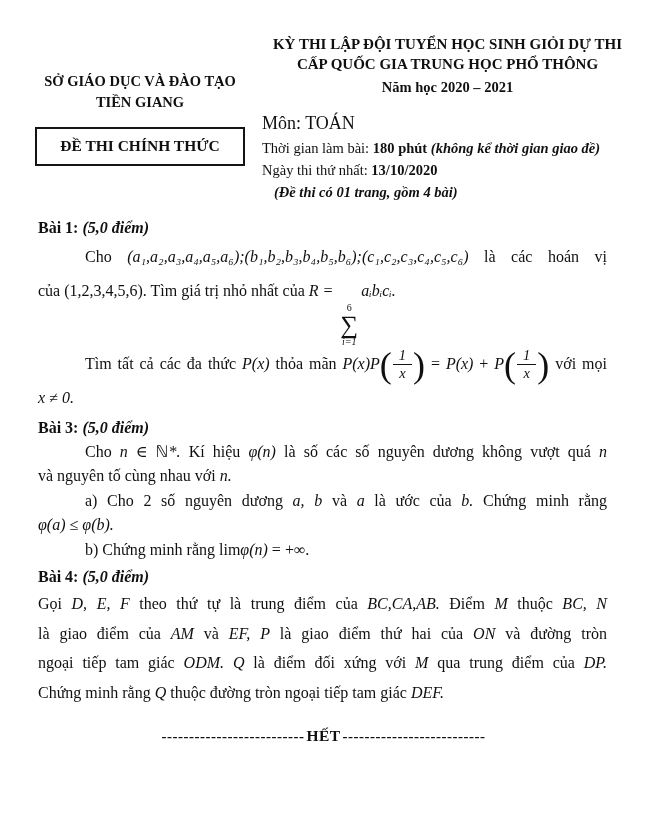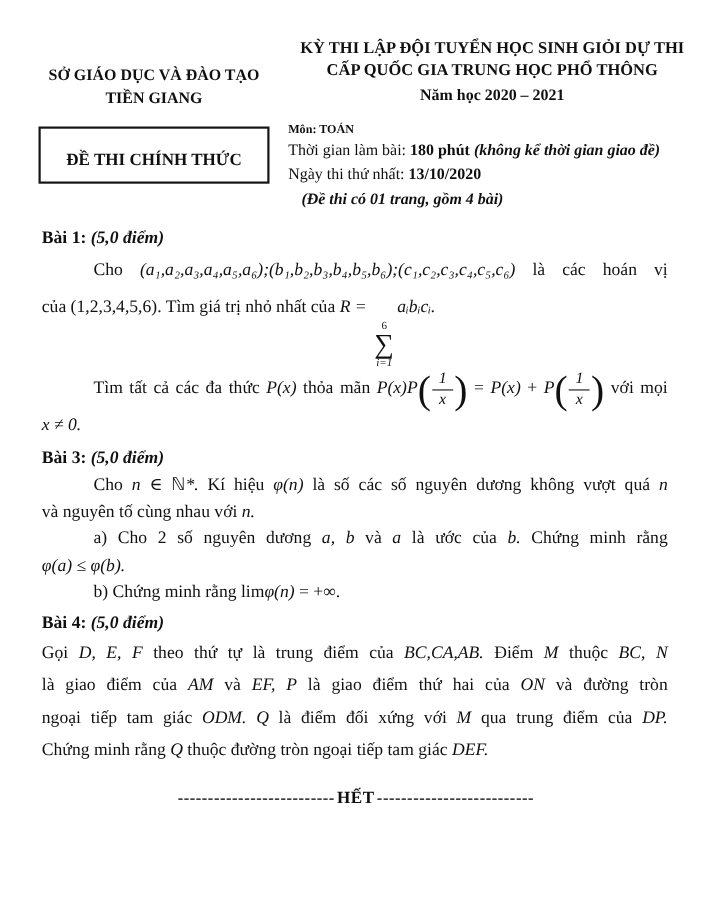--- a/index.html
+++ b/index.html
@@ -5,26 +5,26 @@
   html,body{margin:0;padding:0;background:#ffffff;}
   .page{
     width:647px;height:837px;background:#ffffff;position:relative;overflow:hidden;
     font-family:"Liberation Serif","DejaVu Serif","DejaVu Sans",serif;color:#101010;
   }
   
   .header{display:flex;align-items:center;padding:34px 14px 0 24px;}
   .h-left{width:232px;flex-shrink:0;text-align:center;}
   .dept{font-weight:700;font-size:14.5px;line-height:1.45;}
   .stampbox{border:2px solid #141414;font-weight:700;font-size:15.5px;line-height:1.2;
-    padding:20px 4px 9px;margin:14px auto 0;width:198px;text-align:center;}
+    padding:8px 4px 9px;margin:14px auto 0;width:198px;text-align:center;}
   .h-right{flex:1;text-align:center;padding-left:6px;}
   .r-line{font-weight:700;font-size:15px;line-height:1.35;}
   .r-year{font-weight:700;font-size:14.5px;margin-top:4px;}
   .info{text-align:left;margin-top:14px;font-size:14.5px;line-height:1.52;}
-  .subject{font-weight:700;font-size:11px;}
+  .subject{font-weight:400;font-size:18px;}
   .note-line{padding-left:12px;}
   .s-b{font-weight:700;}
   .s-i{font-style:italic;}
   .s-bi{font-weight:700;font-style:italic;}
   
   .bodytext{padding:10px 40px 0 38px;font-size:16px;}
   .phead{font-size:16px;padding:6px 0 3px;}
   .line{text-align:left;}
   .indent{text-indent:47px;}
   .jlast{text-align:justify;text-align-last:justify;}

